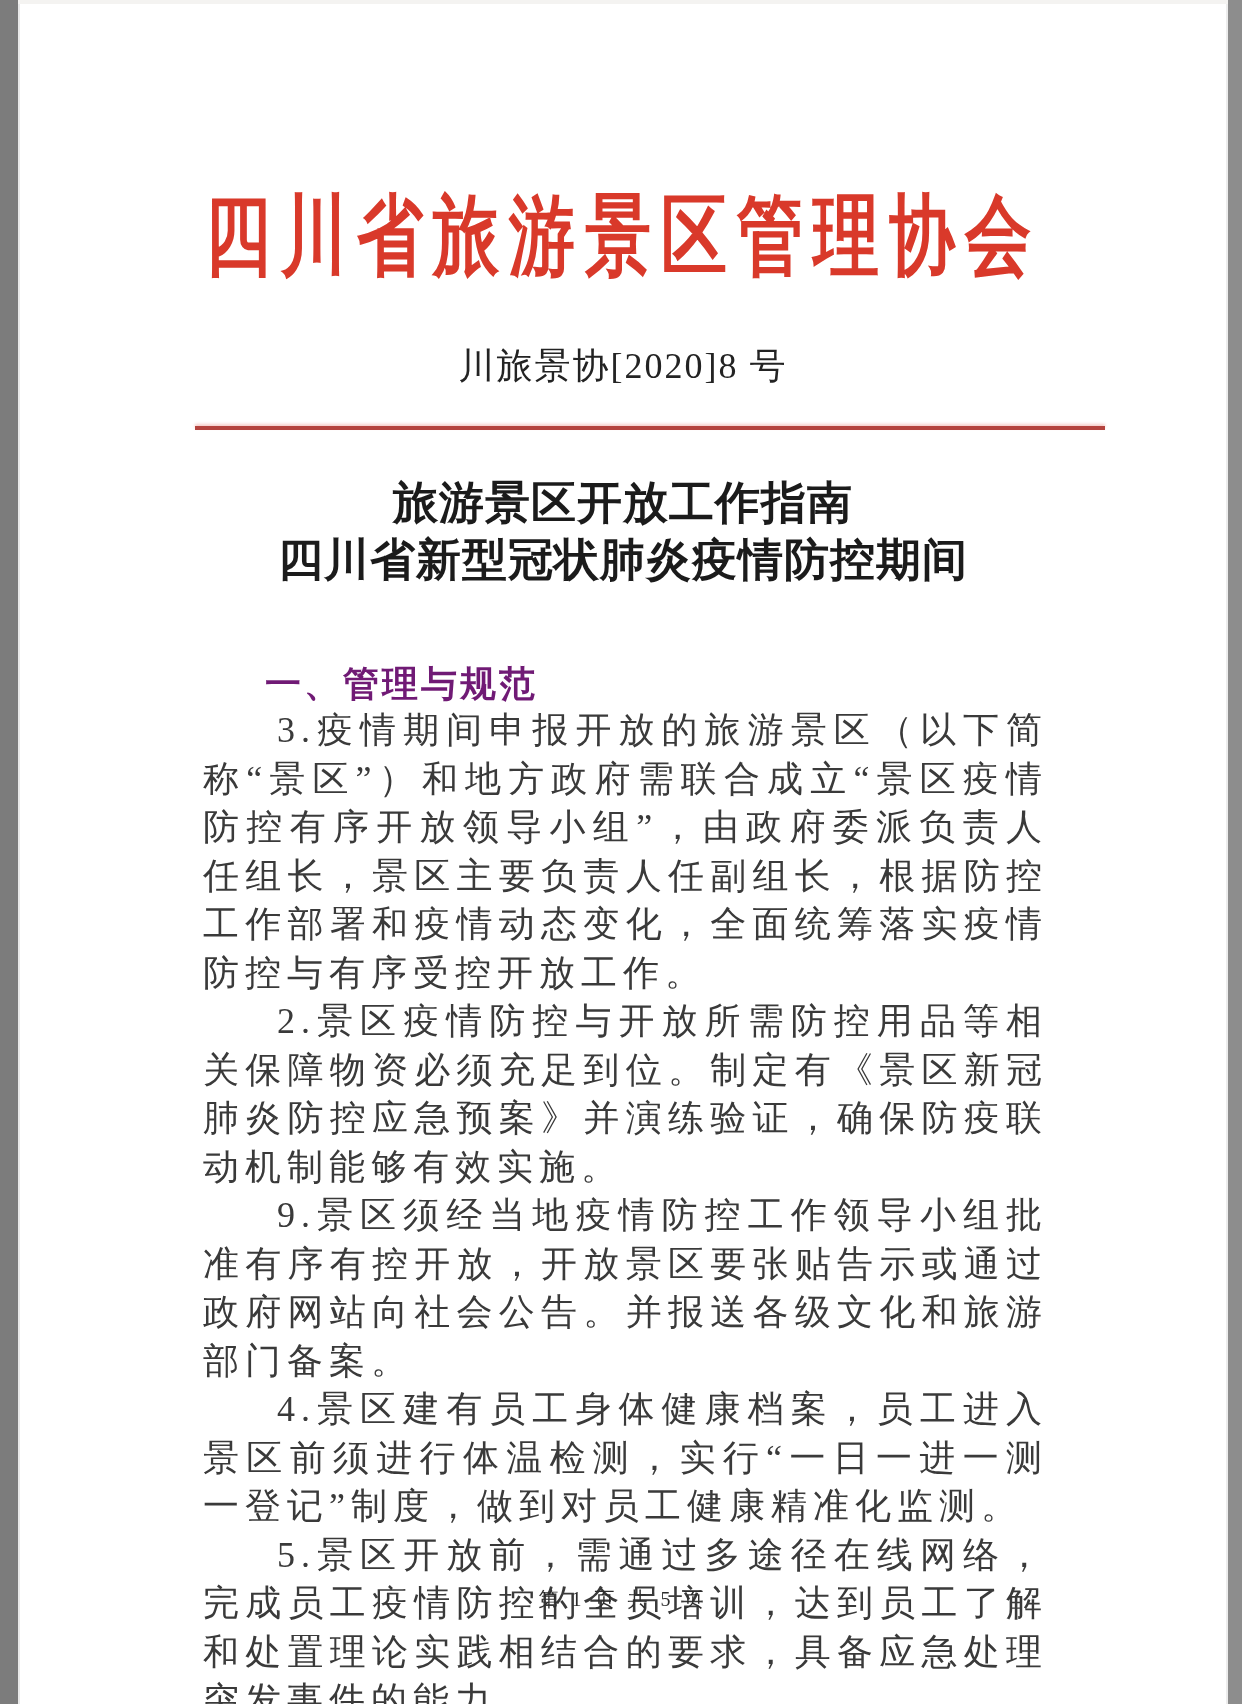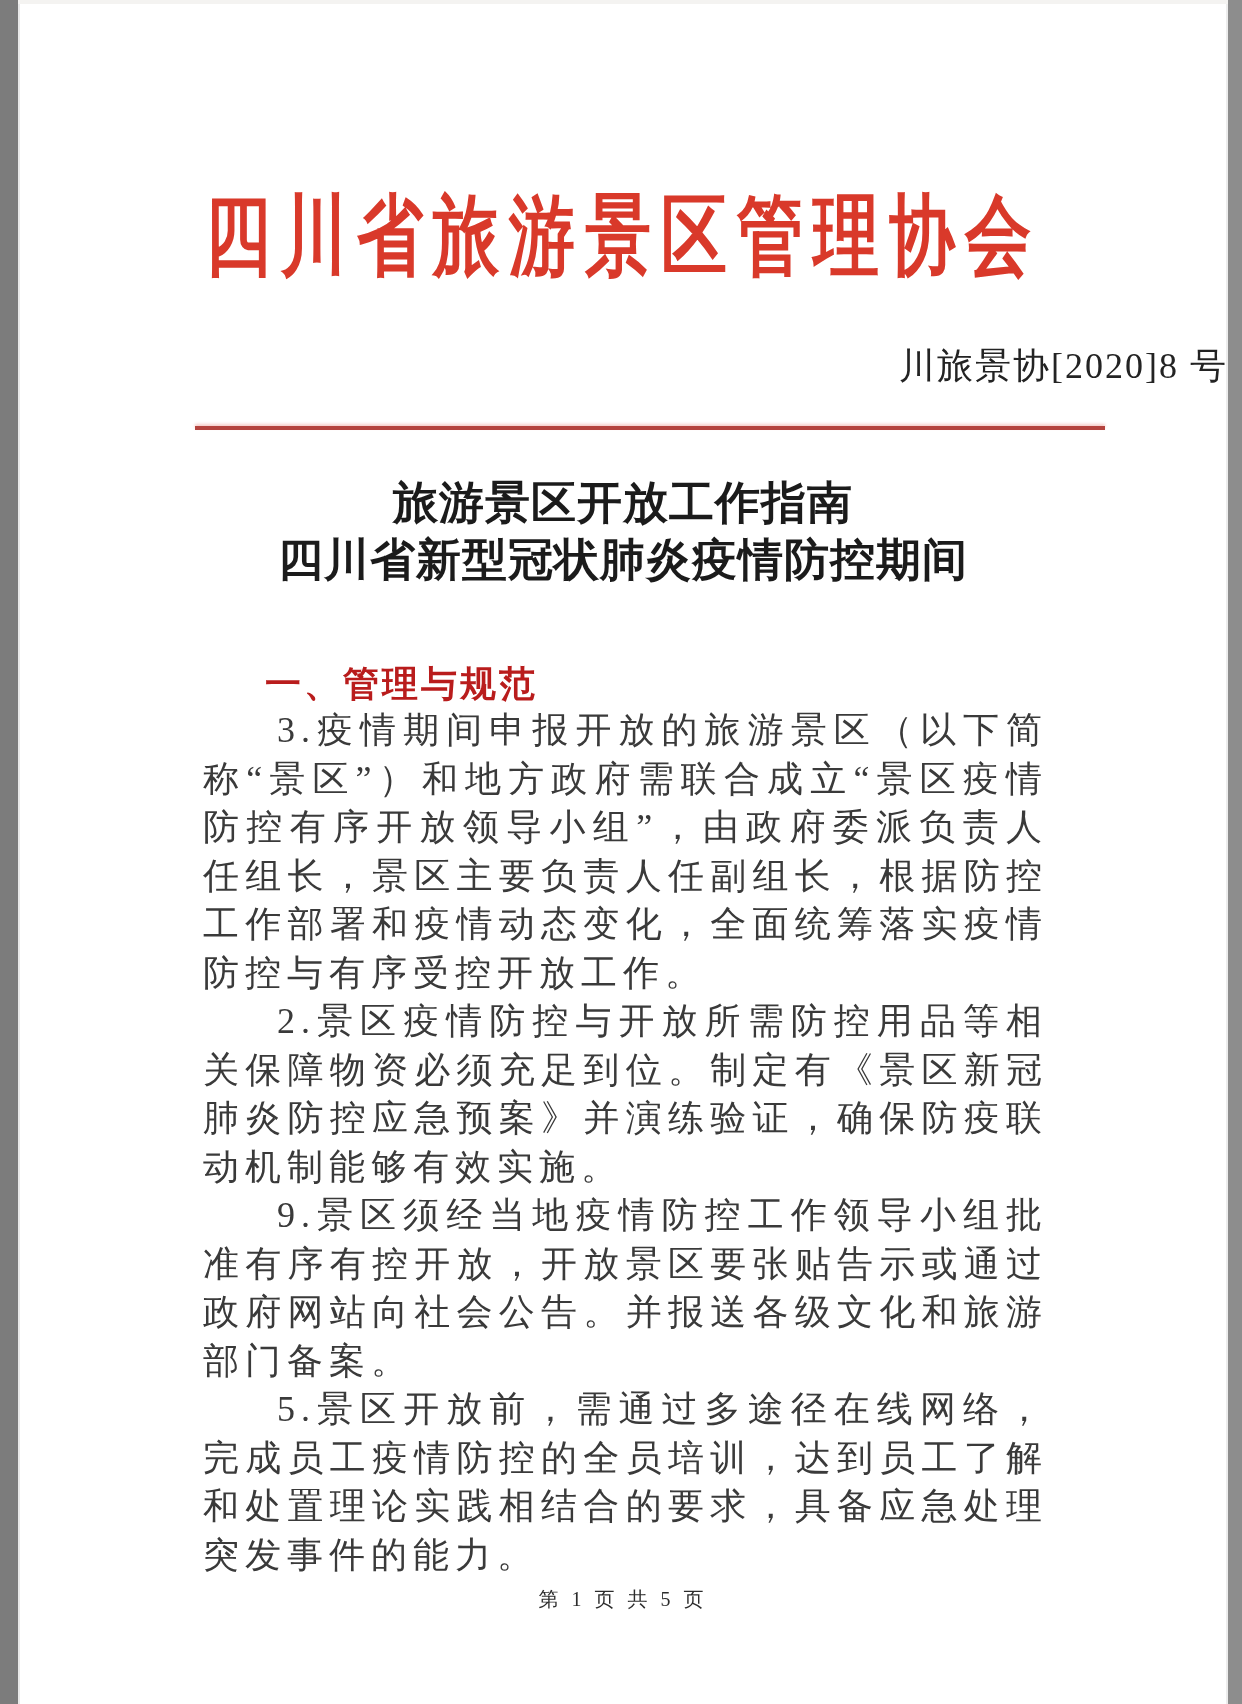--- a/index.html
+++ b/index.html
@@ -52,21 +52,21 @@
     transform: scaleY(1.34);
     transform-origin: top center;
     white-space: nowrap;
   }
 
   
   .doc-number {
     position: absolute;
     left: 18px; right: 14px;
     top: 342px;
-    text-align: right;
+    text-align: center;
     font-size: 36px;
     letter-spacing: 2px;
     color: #232323;
     font-family: "Liberation Serif", "DejaVu Serif", serif;
   }
 
   
   .red-rule {
     position: absolute;
     left: 195px;
@@ -94,21 +94,21 @@
   
   .section-heading {
     position: absolute;
     left: 203px;
     top: 660px;
     padding-left: 62px;
     font-family: "Liberation Sans", "DejaVu Sans", sans-serif;
     font-weight: 700;
     font-size: 36px;
     letter-spacing: 3px;
-    color: #b91c1c;
+    color: #701a75;
   }
 
   
   .body-text {
     position: absolute;
     left: 203px;
     top: 706px;
     width: 845px;
     font-family: "Liberation Serif", "DejaVu Serif", serif;
     font-size: 36px;
@@ -151,16 +151,17 @@
   <div>旅游景区开放工作指南</div>
   <div>四川省新型冠状肺炎疫情防控期间</div>
 </div>
 
 <div class="section-heading">一、管理与规范</div>
 
 <div class="body-text">
   <p>3.疫情期间申报开放的旅游景区（以下简称“景区”）和地方政府需联合成立“景区疫情防控有序开放领导小组”，由政府委派负责人任组长，景区主要负责人任副组长，根据防控工作部署和疫情动态变化，全面统筹落实疫情防控与有序受控开放工作。</p>
   <p>2.景区疫情防控与开放所需防控用品等相关保障物资必须充足到位。制定有《景区新冠肺炎防控应急预案》并演练验证，确保防疫联动机制能够有效实施。</p>
   <p>9.景区须经当地疫情防控工作领导小组批准有序有控开放，开放景区要张贴告示或通过政府网站向社会公告。并报送各级文化和旅游部门备案。</p>
+  <p>4.景区建有员工身体健康档案，员工进入景区前须进行体温检测，实行“一日一进一测一登记”制度，做到对员工健康精准化监测。</p>
   <p>5.景区开放前，需通过多途径在线网络，完成员工疫情防控的全员培训，达到员工了解和处置理论实践相结合的要求，具备应急处理突发事件的能力。</p>
 </div>
 
 <div class="page-footer">第 1 页 共 5 页</div>
 
 </body></html>

